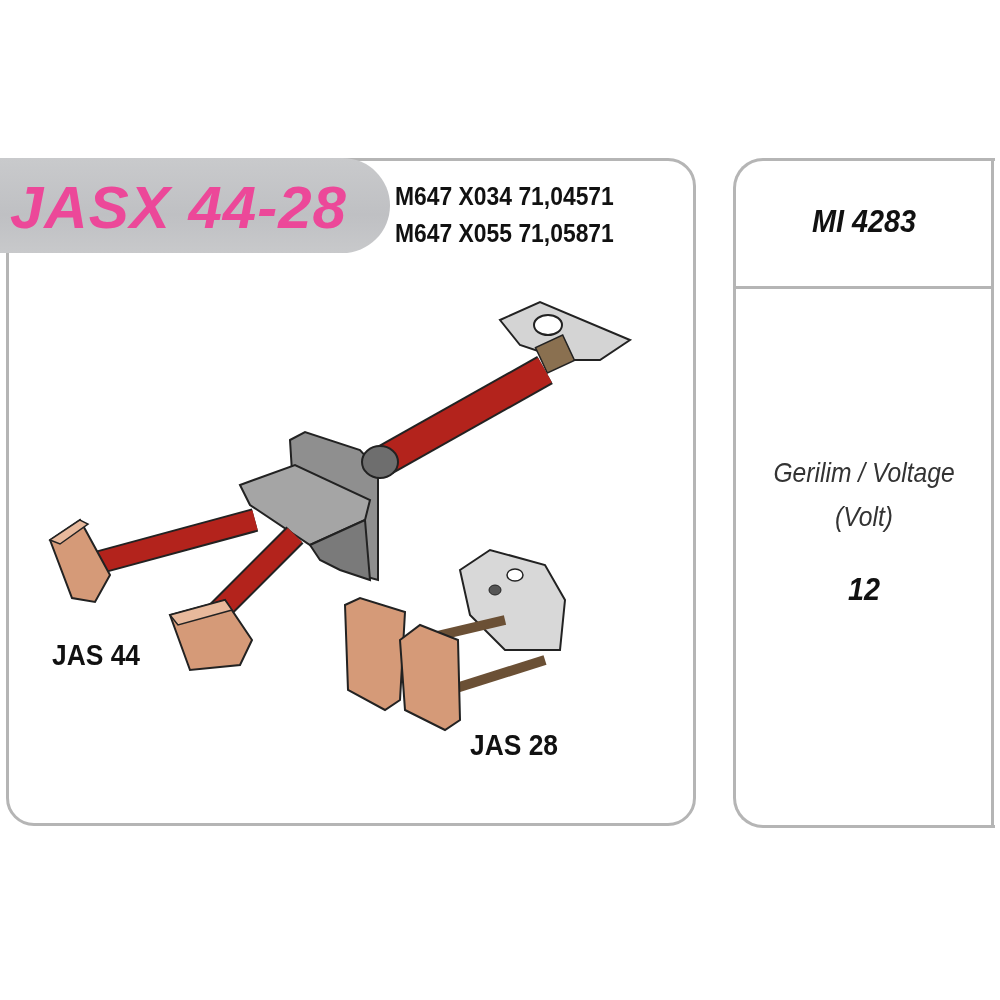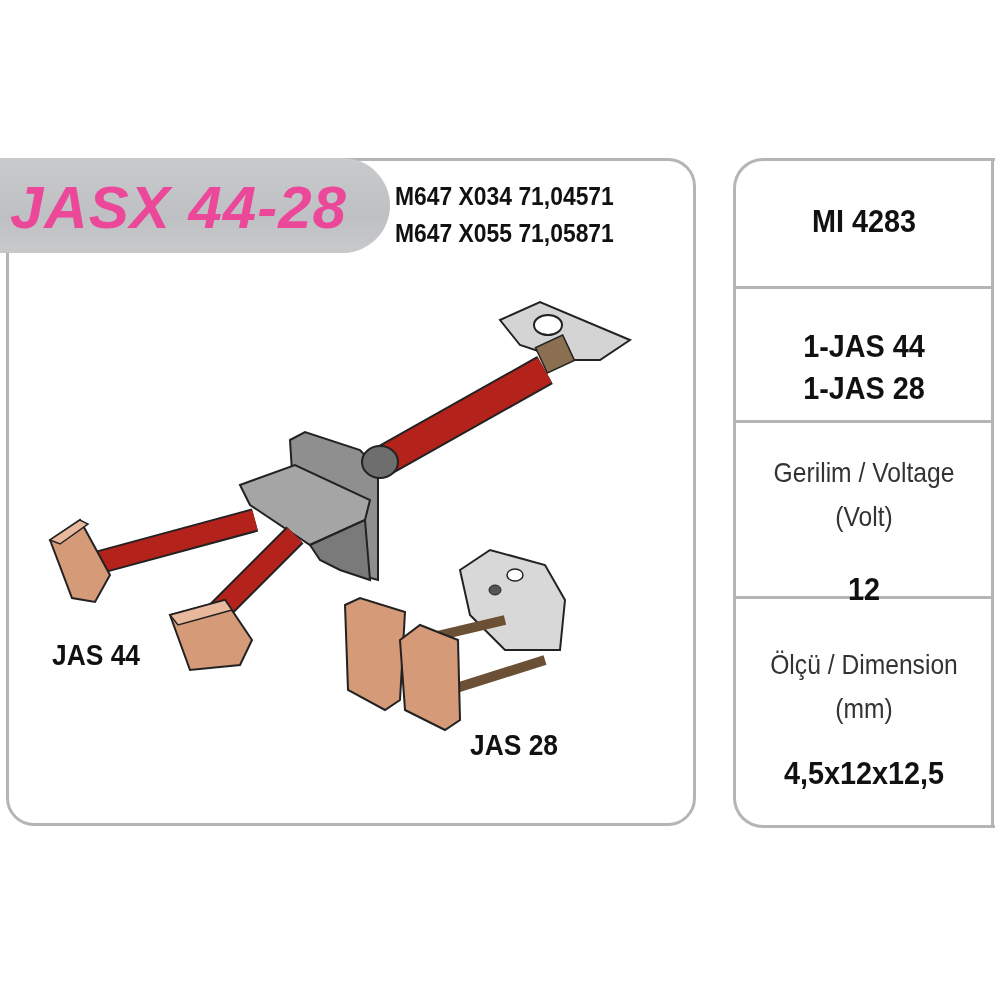--- a/index.html
+++ b/index.html
@@ -29,21 +29,21 @@
       transform: scaleX(0.88); transform-origin: left;
     }
     .diagram { position: absolute; left: 0; top: 290px; width: 700px; height: 520px; }
     .label {
       position: absolute; font-size: 30px; font-weight: bold; color: #111;
       transform: scaleX(0.88); transform-origin: left;
     }
     .right-panel {
       position: absolute; left: 733px; top: 158px; width: 262px; height: 670px;
       border: 3px solid #b5b5b5; border-right: none;
-      border-radius: 30px 0 0 30px; box-sizing: border-box;
+      border-radius: 30px 0 0 30px; box-sizing: border-box; font-style: italic;
     }
     .right-edge {
       position: absolute; left: 991px; top: 158px; width: 3px; height: 670px; background:#b5b5b5;
     }
     .cell {
       position: absolute; left: 0; width: 256px; text-align: center; box-sizing: border-box;
       border-bottom: 3px solid #b5b5b5;
     }
     .cell:last-child { border-bottom: none; }
     .val { font-size: 32px; font-weight: bold; color: #111; display:block; transform: scaleX(0.9); }
@@ -106,28 +106,19 @@
   </g>
 </svg>
 
 <div class="label" style="left:52px; top:638px;">JAS 44</div>
 <div class="label" style="left:470px; top:728px;">JAS 28</div>
 
 <div class="right-panel">
   <div class="cell" style="top:0; height:128px; padding-top:42px;">
     <span class="val">MI 4283</span>
   </div>
-  <div class="cell" style="top:128px; height:134px; padding-top:36px;">
-    <span class="val" style="line-height:42px;">1-JAS 44</span>
-    <span class="val" style="line-height:42px;">1-JAS 28</span>
-  </div>
   <div class="cell" style="top:262px; height:176px; padding-top:28px;">
     <span class="lbl">Gerilim / Voltage</span>
     <span class="lbl">(Volt)</span>
     <span class="val" style="margin-top:32px;">12</span>
   </div>
-  <div class="cell" style="top:468px; height:196px; padding-top:14px;">
-    <span class="lbl">Ölçü / Dimension</span>
-    <span class="lbl">(mm)</span>
-    <span class="val" style="margin-top:24px;">4,5x12x12,5</span>
-  </div>
 </div>
 <div class="right-edge"></div>
 
 </body></html>

